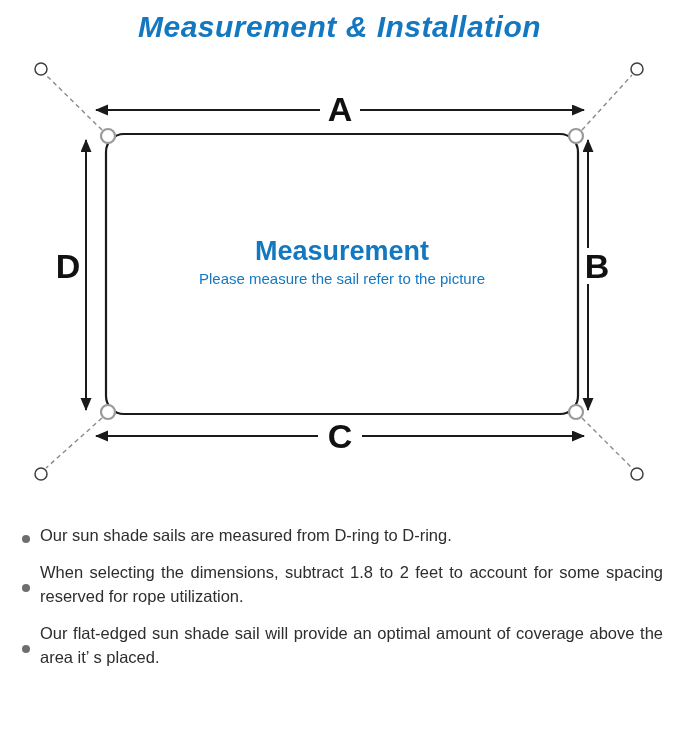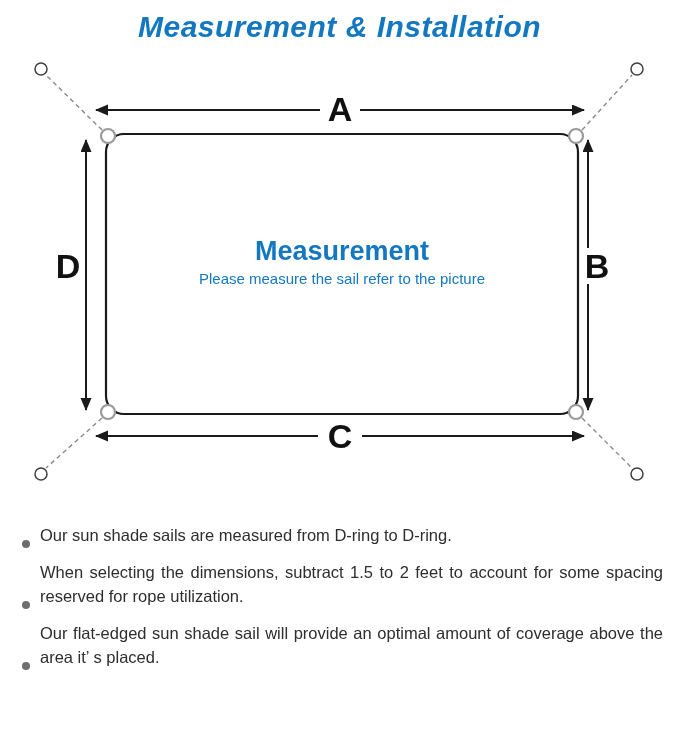--- a/index.html
+++ b/index.html
@@ -23,21 +23,21 @@
   .dim-letter{font-size:34px;font-weight:bold;fill:#111111;}
   .center-title{font-size:27px;font-weight:bold;fill:#1478c0;}
   .center-sub{font-size:15px;fill:#1478c0;}
   .bullets{
     list-style:none;
     margin:22px 0 0;
     padding:0 16px 0 22px;
   }
   .bullet{
     display:flex;
-    align-items:flex-end;
+    align-items:center;
     margin-bottom:13px;
   }
   .dot{
     flex:0 0 auto;
     width:8px;height:8px;border-radius:50%;
     background:#6e6e6e;
     margin:7px 10px 0 0;
   }
   .bullet-text{
     flex:1;
@@ -98,19 +98,19 @@
   </svg>
 </div>
 
 <ul class="bullets">
   <li class="bullet">
     <span class="dot"></span>
     <span class="bullet-text">Our sun shade sails are measured from D-ring to D-ring.</span>
   </li>
   <li class="bullet">
     <span class="dot"></span>
-    <span class="bullet-text">When selecting the dimensions, subtract 1.5 to 2 feet to account for some spacing reserved for rope utilization.</span>
+    <span class="bullet-text">When selecting the dimensions, subtract 1.8 to 2 feet to account for some spacing reserved for rope utilization.</span>
   </li>
   <li class="bullet">
     <span class="dot"></span>
     <span class="bullet-text">Our flat-edged sun shade sail will provide an optimal amount of coverage above the area it’ s placed.</span>
   </li>
 </ul>
 
 </body></html>

